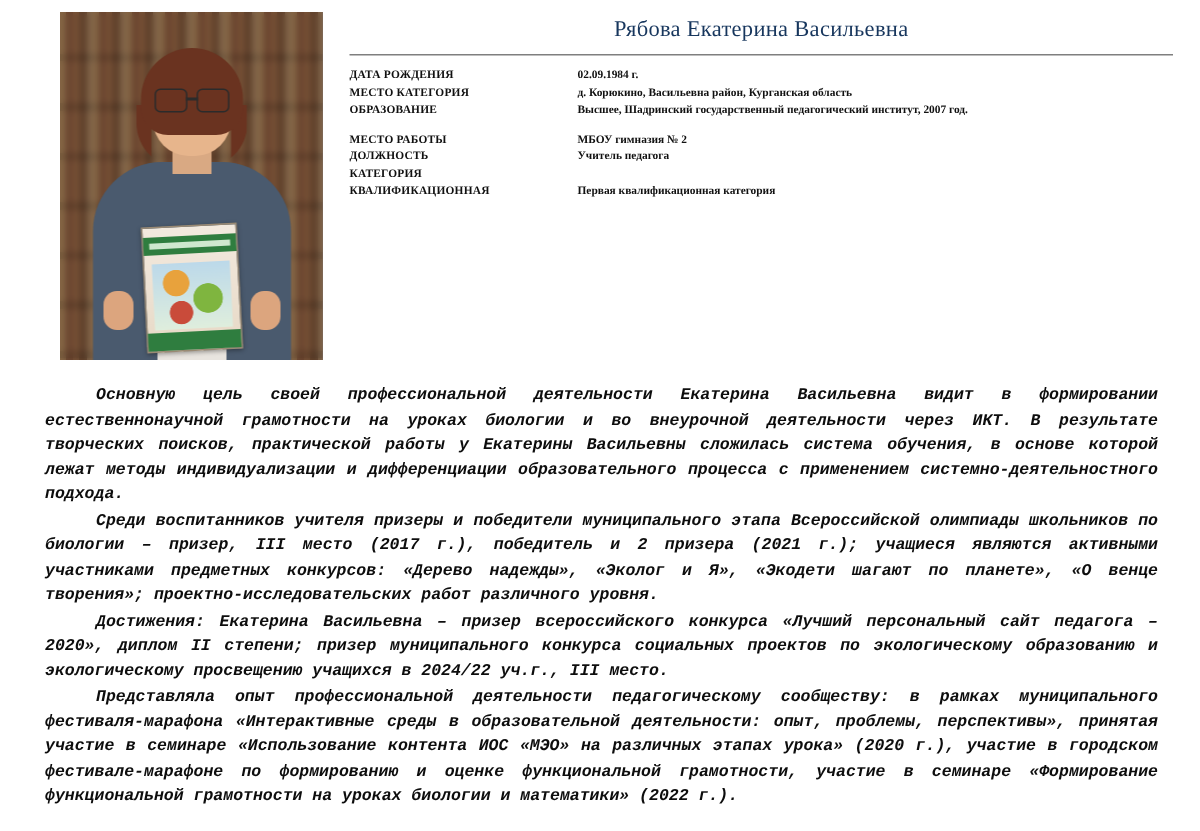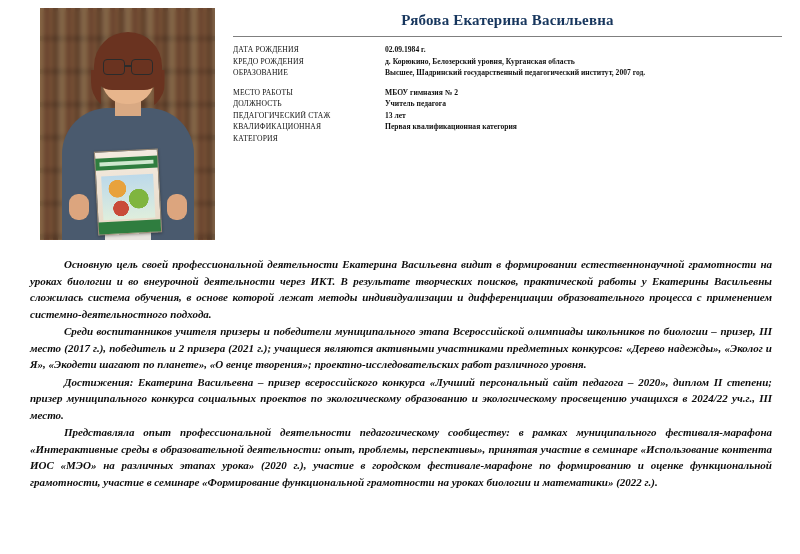--- a/index.html
+++ b/index.html
@@ -223,21 +223,21 @@
   .hand.right { right: 16px; }
 
   
   .info {
     flex: 1 1 auto;
     padding-top: 4px;
     min-width: 0;
   }
   .name {
     text-align: center;
-    font-weight: bold;
+    font-weight: normal;
     font-size: 15px;
     color: #17365d;
     letter-spacing: .2px;
     margin: 0 0 7px 0;
   }
   .rule {
     height: 1px;
     background: #7f7f7f;
     margin: 0 0 8px 0;
   }
@@ -246,21 +246,21 @@
     width: 100%;
     font-size: 7.6px;
   }
   table.facts td {
     vertical-align: top;
     padding: 0 0 0.8px 0;
     line-height: 1.42;
   }
   td.lbl {
     width: 152px;
-    font-weight: normal;
+    font-weight: bold;
     letter-spacing: .15px;
     white-space: nowrap;
     padding-right: 8px;
     margin-top: 35px;
   }
   td.val {
     font-weight: bold;
   }
   tr.gap td {
     height: 7px;
@@ -274,20 +274,21 @@
     font-size: 11px;
     line-height: 1.5;
     text-align: justify;
     font-style: italic;
     font-weight: bold;
     color: #0d0d0d;
   }
   .body-text p {
     margin: 0 0 1px 0;
     text-indent: 34px;
+    font-family: Liberation Mono, monospace;
   }
 </style>
 </head>
 <body>
 
 <div class="page">
 
   <div class="top">
 
     <div class="photo-wrap">
@@ -321,49 +322,45 @@
     <div class="info">
       <div class="name">Рябова Екатерина Васильевна</div>
       <div class="rule"></div>
       <table class="facts">
         <tbody>
             <tr>
               <td class="lbl">ДАТА РОЖДЕНИЯ</td>
               <td class="val">02.09.1984 г.</td>
             </tr>
             <tr>
-              <td class="lbl">КРЕДО РОЖДЕНИЯ</td>
-              <td class="val">д. Корюкино, Белозерский уровня, Курганская область</td>
+              <td class="lbl">МЕСТО КАТЕГОРИЯ</td>
+              <td class="val">д. Корюкино, Васильевна район, Курганская область</td>
             </tr>
             <tr>
               <td class="lbl">ОБРАЗОВАНИЕ</td>
               <td class="val">Высшее, Шадринский государственный педагогический институт, 2007 год.</td>
             </tr>
             <tr class="gap">
               <td colspan="2"></td>
             </tr>
             <tr>
               <td class="lbl">МЕСТО РАБОТЫ</td>
               <td class="val">МБОУ  гимназия № 2</td>
             </tr>
             <tr>
               <td class="lbl">ДОЛЖНОСТЬ</td>
               <td class="val">Учитель  педагога</td>
             </tr>
             <tr>
-              <td class="lbl">ПЕДАГОГИЧЕСКИЙ  СТАЖ</td>
-              <td class="val">13 лет</td>
+              <td class="lbl">КАТЕГОРИЯ</td>
+              <td class="val"></td>
             </tr>
             <tr>
               <td class="lbl">КВАЛИФИКАЦИОННАЯ</td>
               <td class="val">Первая квалификационная категория</td>
-            </tr>
-            <tr>
-              <td class="lbl">КАТЕГОРИЯ</td>
-              <td class="val"></td>
             </tr>
             <tr class="gap">
               <td colspan="2"></td>
             </tr>
             <tr class="gap">
               <td colspan="2"></td>
             </tr>
           </tbody>
       </table>
     </div>

